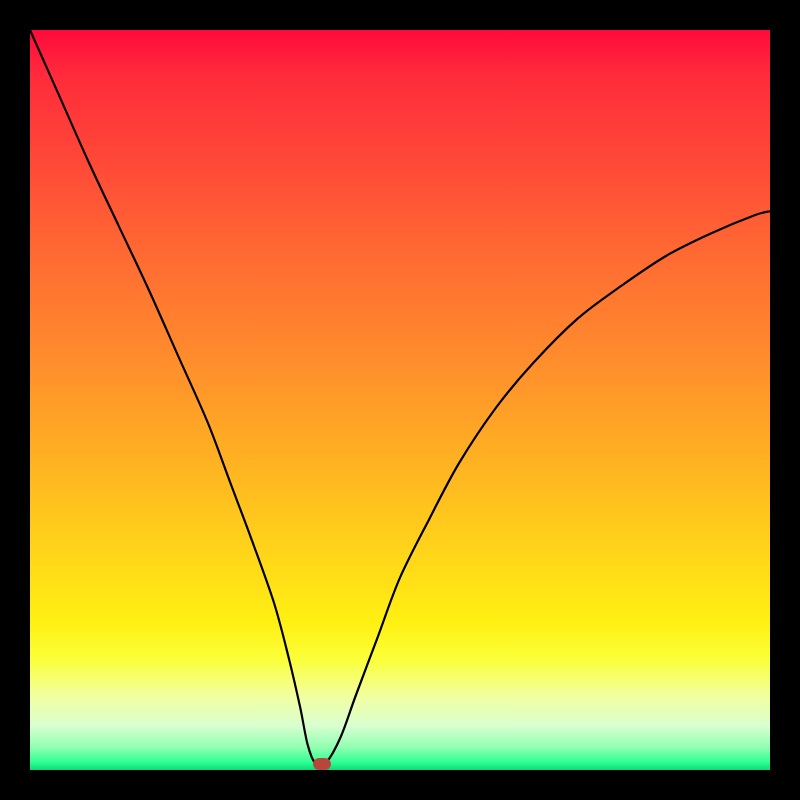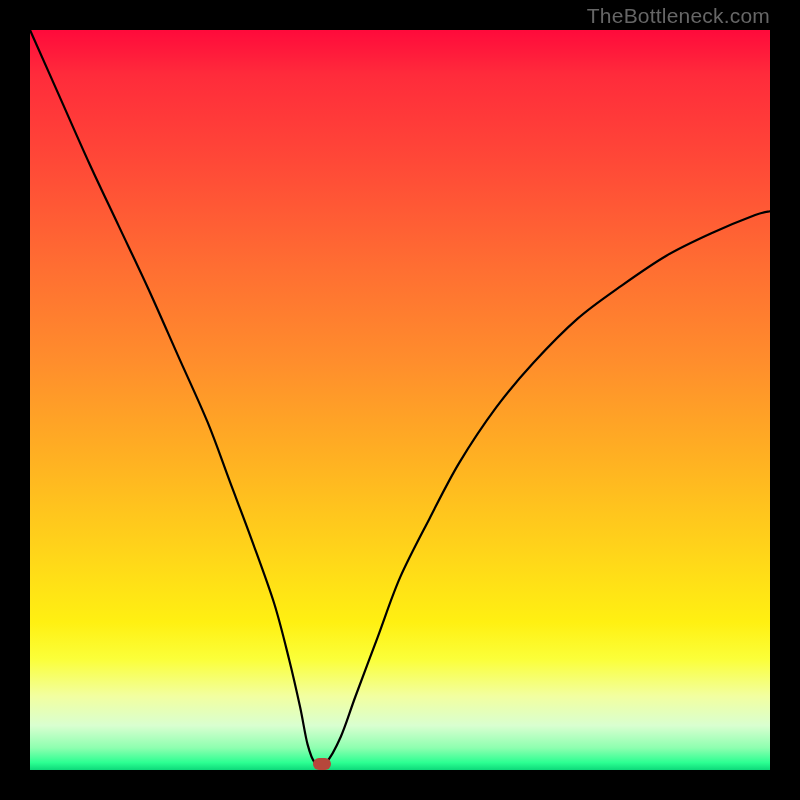--- a/index.html
+++ b/index.html
@@ -66,21 +66,20 @@
     height: 12px;
     border-radius: 6px;
     background: #b6473b;
     transform: translate(-50%, -50%);
   }
 </style>
 </head>
 <body>
 
 <div class="frame">
-  <div class="watermark">TheBottleneck.com</div>
 
   <div class="plot-area">
     <svg class="curve" viewBox="0 0 740 740" preserveAspectRatio="none">
       <path id="curve-path" fill="none" stroke="#000" stroke-width="2.2" stroke-linecap="round" stroke-linejoin="round" d="M 0.00 0.00 C 4.74 10.66, 20.13 45.29, 29.60 66.60 C 39.07 87.91, 49.73 112.48, 59.20 133.20 C 68.67 153.92, 79.33 175.97, 88.80 196.10 C 98.27 216.23, 108.93 238.28, 118.40 259.00 C 127.87 279.72, 138.53 304.29, 148.00 325.60 C 157.47 346.91, 169.31 372.07, 177.60 392.20 C 185.89 412.33, 192.70 432.46, 199.80 451.40 C 206.90 470.34, 214.90 491.06, 222.00 510.60 C 229.10 530.14, 238.28 554.56, 244.20 573.50 C 250.12 592.44, 254.86 612.42, 259.00 629.00 C 263.14 645.58, 267.14 663.48, 270.10 677.10 C 273.06 690.72, 275.13 705.22, 277.50 714.10 C 279.87 722.98, 281.94 729.64, 284.90 732.60 C 287.86 735.56, 291.86 736.74, 296.00 732.60 C 300.14 728.46, 306.06 717.36, 310.80 706.70 C 315.54 696.04, 319.68 681.98, 325.60 666.00 C 331.52 650.02, 340.70 625.74, 347.80 606.80 C 354.90 587.86, 361.71 566.54, 370.00 547.60 C 378.29 528.66, 390.13 506.75, 399.60 488.40 C 409.07 470.05, 418.54 450.66, 429.20 432.90 C 439.86 415.14, 454.36 393.38, 466.20 377.40 C 478.04 361.42, 490.18 347.21, 503.20 333.00 C 516.22 318.79, 533.39 301.03, 547.60 288.60 C 561.81 276.17, 577.79 265.36, 592.00 255.30 C 606.21 245.24, 622.19 233.99, 636.40 225.70 C 650.61 217.41, 666.59 210.01, 680.80 203.50 C 695.01 196.99, 715.73 188.55, 725.20 185.00 C 734.67 181.45, 737.63 181.89, 740.00 181.30"></path>
     </svg>
     <div id="marker" class="marker" style="left: 292.3px; top: 734.08px;"></div>
   </div>
 </div>
 
 </body></html>

